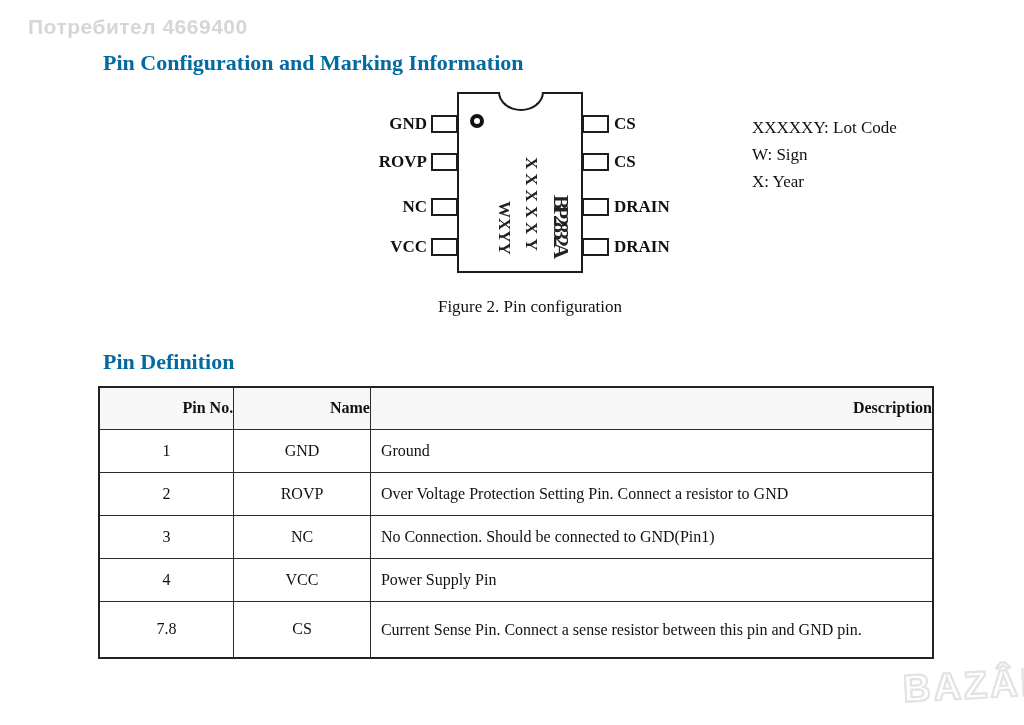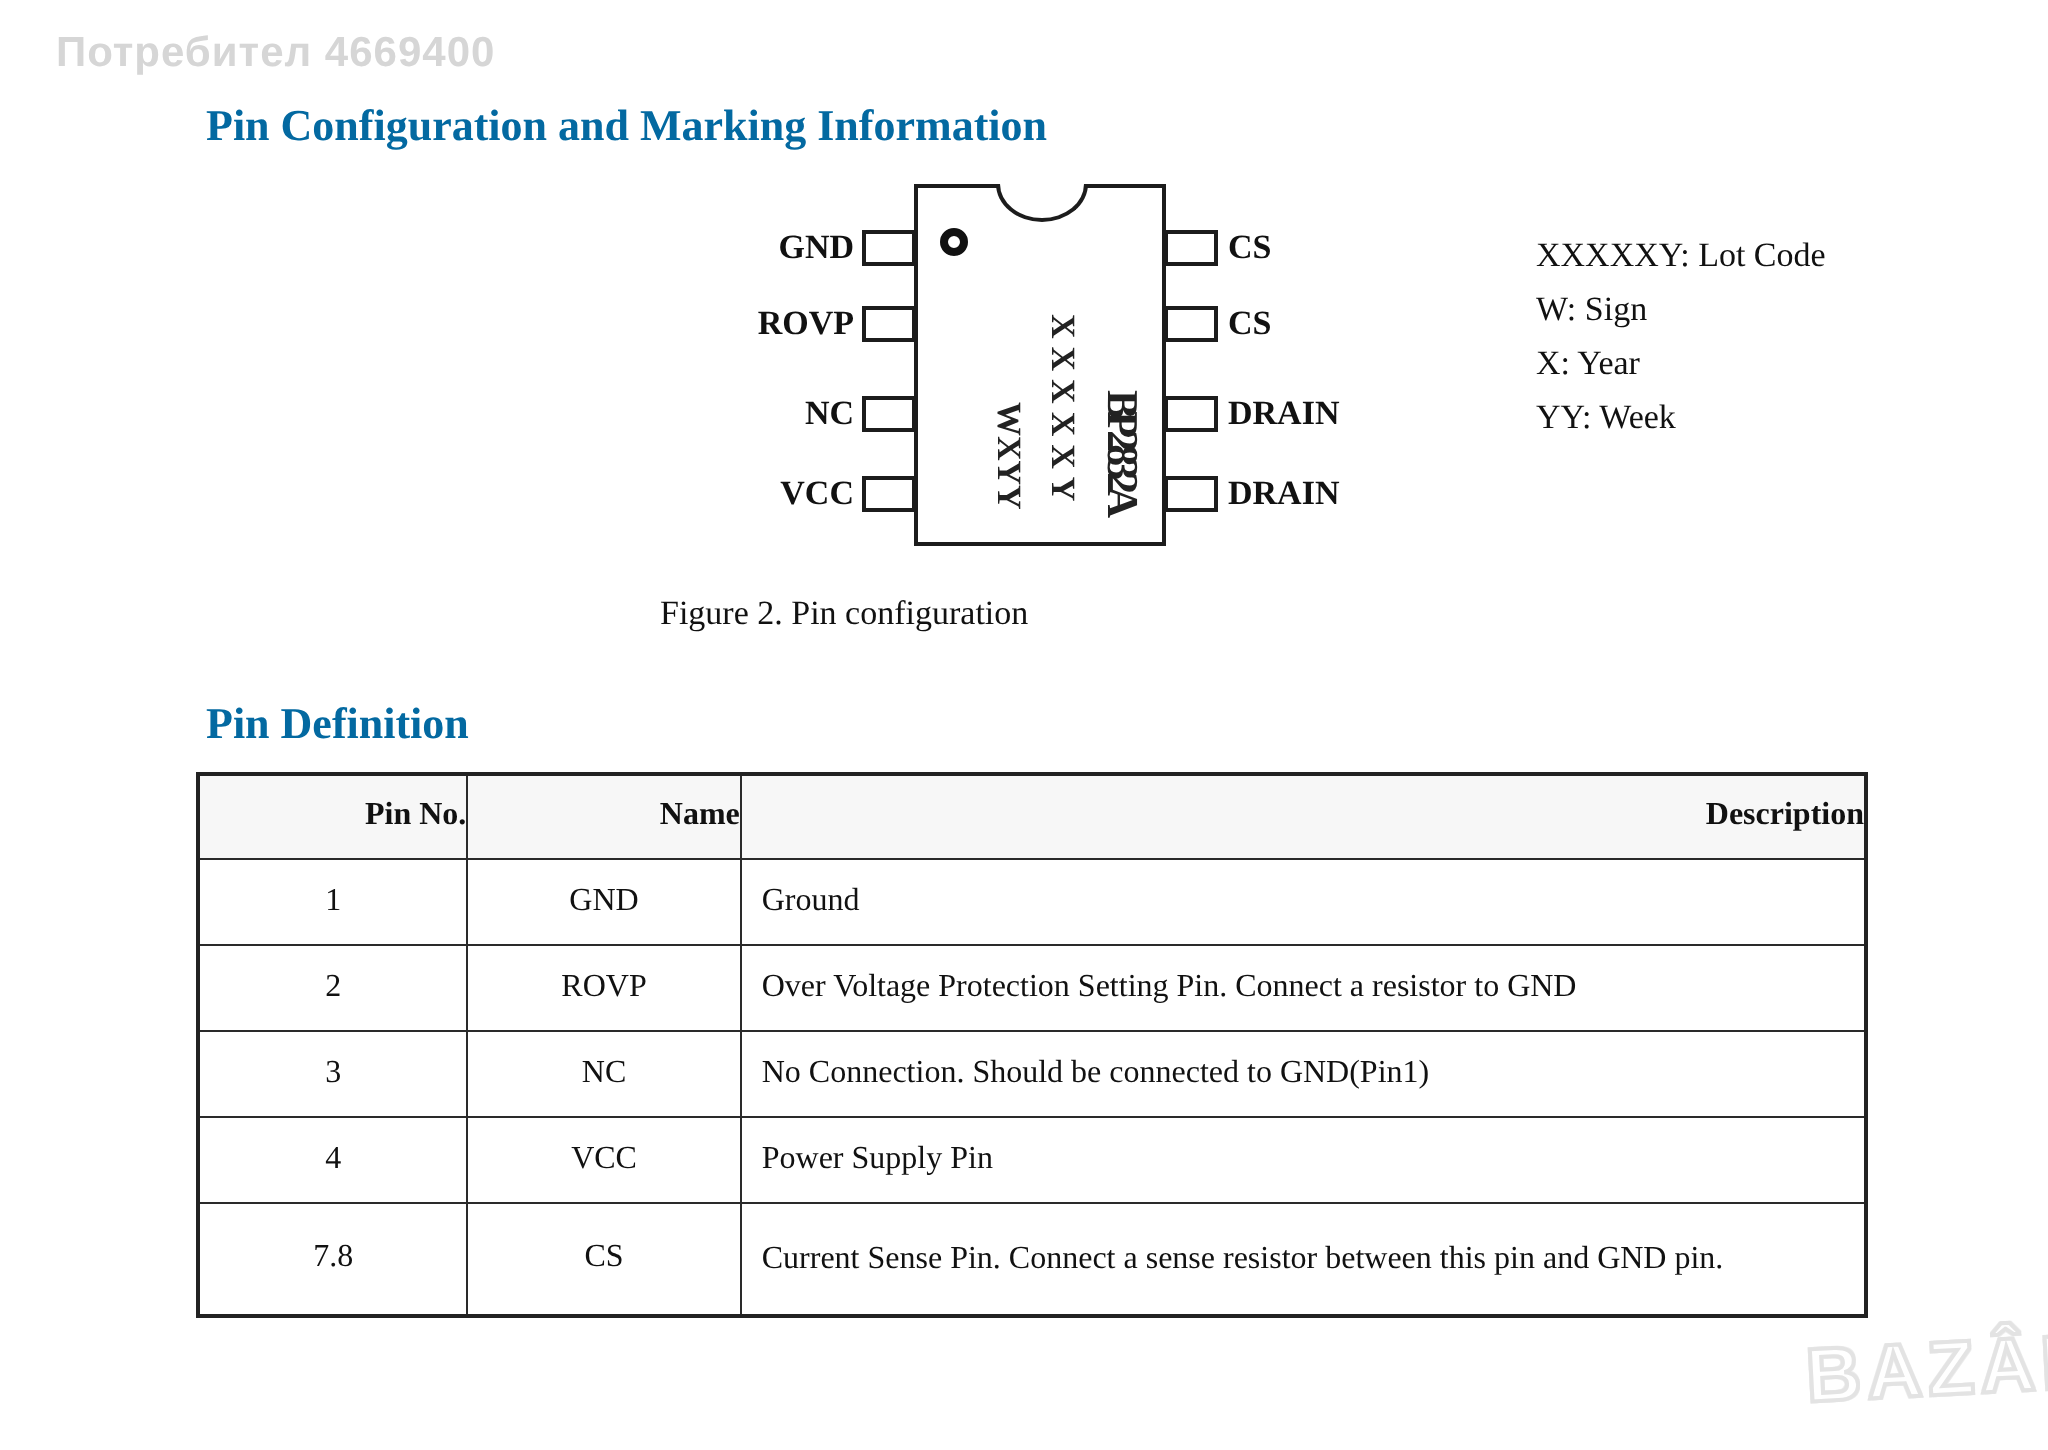--- a/index.html
+++ b/index.html
@@ -69,27 +69,27 @@
 
   .pin-label {
     position: absolute; font-size: 17px; font-weight: bold;
     line-height: 18px; color: #111;
   }
   .lbl-left  { left: 330px; width: 97px; text-align: right; }
   .lbl-right { left: 614px; width: 140px; text-align: left; }
 
   
   .marking-legend {
-    position: absolute; left: 768px; top: 114px;
+    position: absolute; left: 752px; top: 114px;
     font-size: 17px; line-height: 27px; color: #111;
   }
 
   .figure-caption {
     position: absolute; left: 330px; top: 297px; width: 400px;
-    font-size: 17px; color: #111;
+    text-align: center; font-size: 17px; color: #111;
   }
 
   
   .pin-table {
     position: absolute; left: 98px; top: 386px;
     width: 836px; border-collapse: collapse;
     font-size: 16px; color: #111;
   }
   .pin-table th, .pin-table td {
     border: 1.4px solid #2a2a2a;
@@ -152,21 +152,20 @@
 <div class="pin-label lbl-left row4">VCC</div>
 <div class="pin-label lbl-right row1">CS</div>
 <div class="pin-label lbl-right row2">CS</div>
 <div class="pin-label lbl-right row3">DRAIN</div>
 <div class="pin-label lbl-right row4">DRAIN</div>
 
 <div class="marking-legend">
   <div>XXXXXY: Lot Code</div>
   <div>W: Sign</div>
   <div>X: Year</div>
-  <div>YY: Week</div>
 </div>
 
 <div class="figure-caption">Figure 2. Pin configuration</div>
 
 <div class="section-title title-definition">Pin Definition</div>
 
 <table class="pin-table">
   <colgroup>
     <col style="width:135px">
       <col style="width:137px">

